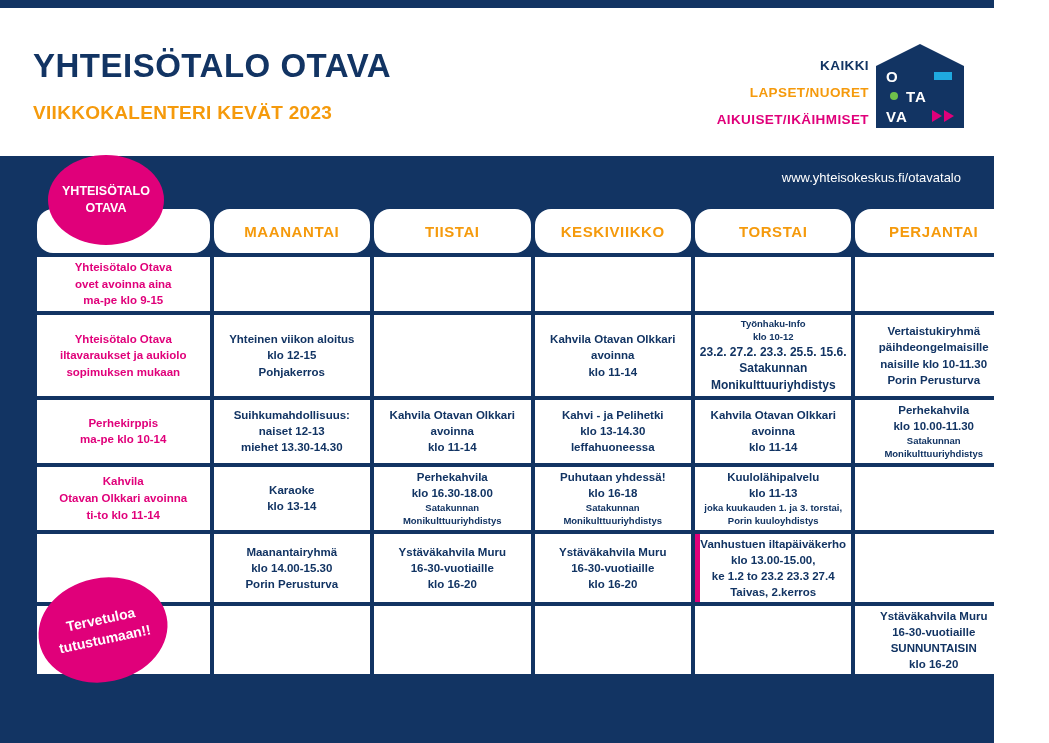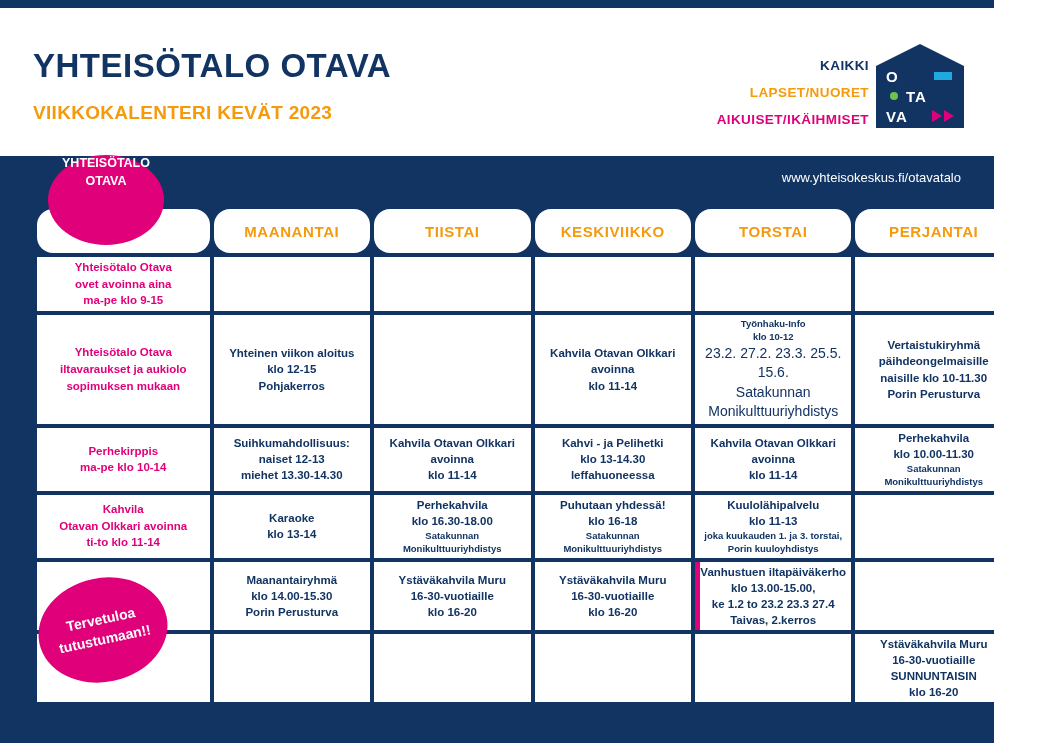--- a/index.html
+++ b/index.html
@@ -167,20 +167,21 @@
     left: 48px;
     top: 155px;
     width: 116px;
     height: 90px;
     border-radius: 50%;
     background: #e0007a;
     color: #ffffff;
     display: flex;
     flex-direction: column;
     align-items: center;
+    justify-content: center;
     text-align: center;
     font-size: 12.5px;
     font-weight: bold;
     line-height: 1.4;
     z-index: 5;
   }
   
   .badge-welcome {
     position: absolute;
     left: 38px;
@@ -241,22 +242,22 @@
     font-size: 11.5px;
     font-weight: bold;
     line-height: 1.4;
   }
   td.cell .small {
     font-size: 9.5px;
     font-weight: bold;
     display: block;
   }
   td.cell .tiny {
-    font-size: 14px;
-    font-weight: normal;
+    font-size: 12px;
+    font-weight: bold;
     display: block;
   }
   .r1 td { height: 48px; }
   .r2 td { height: 52px; }
   .r3 td { height: 52px; }
   .r4 td { height: 52px; }
   .r5 td { height: 52px; }
   .r6 td { height: 54px; }
   .r7 td { height: 52px; }
   .pink-mark {

